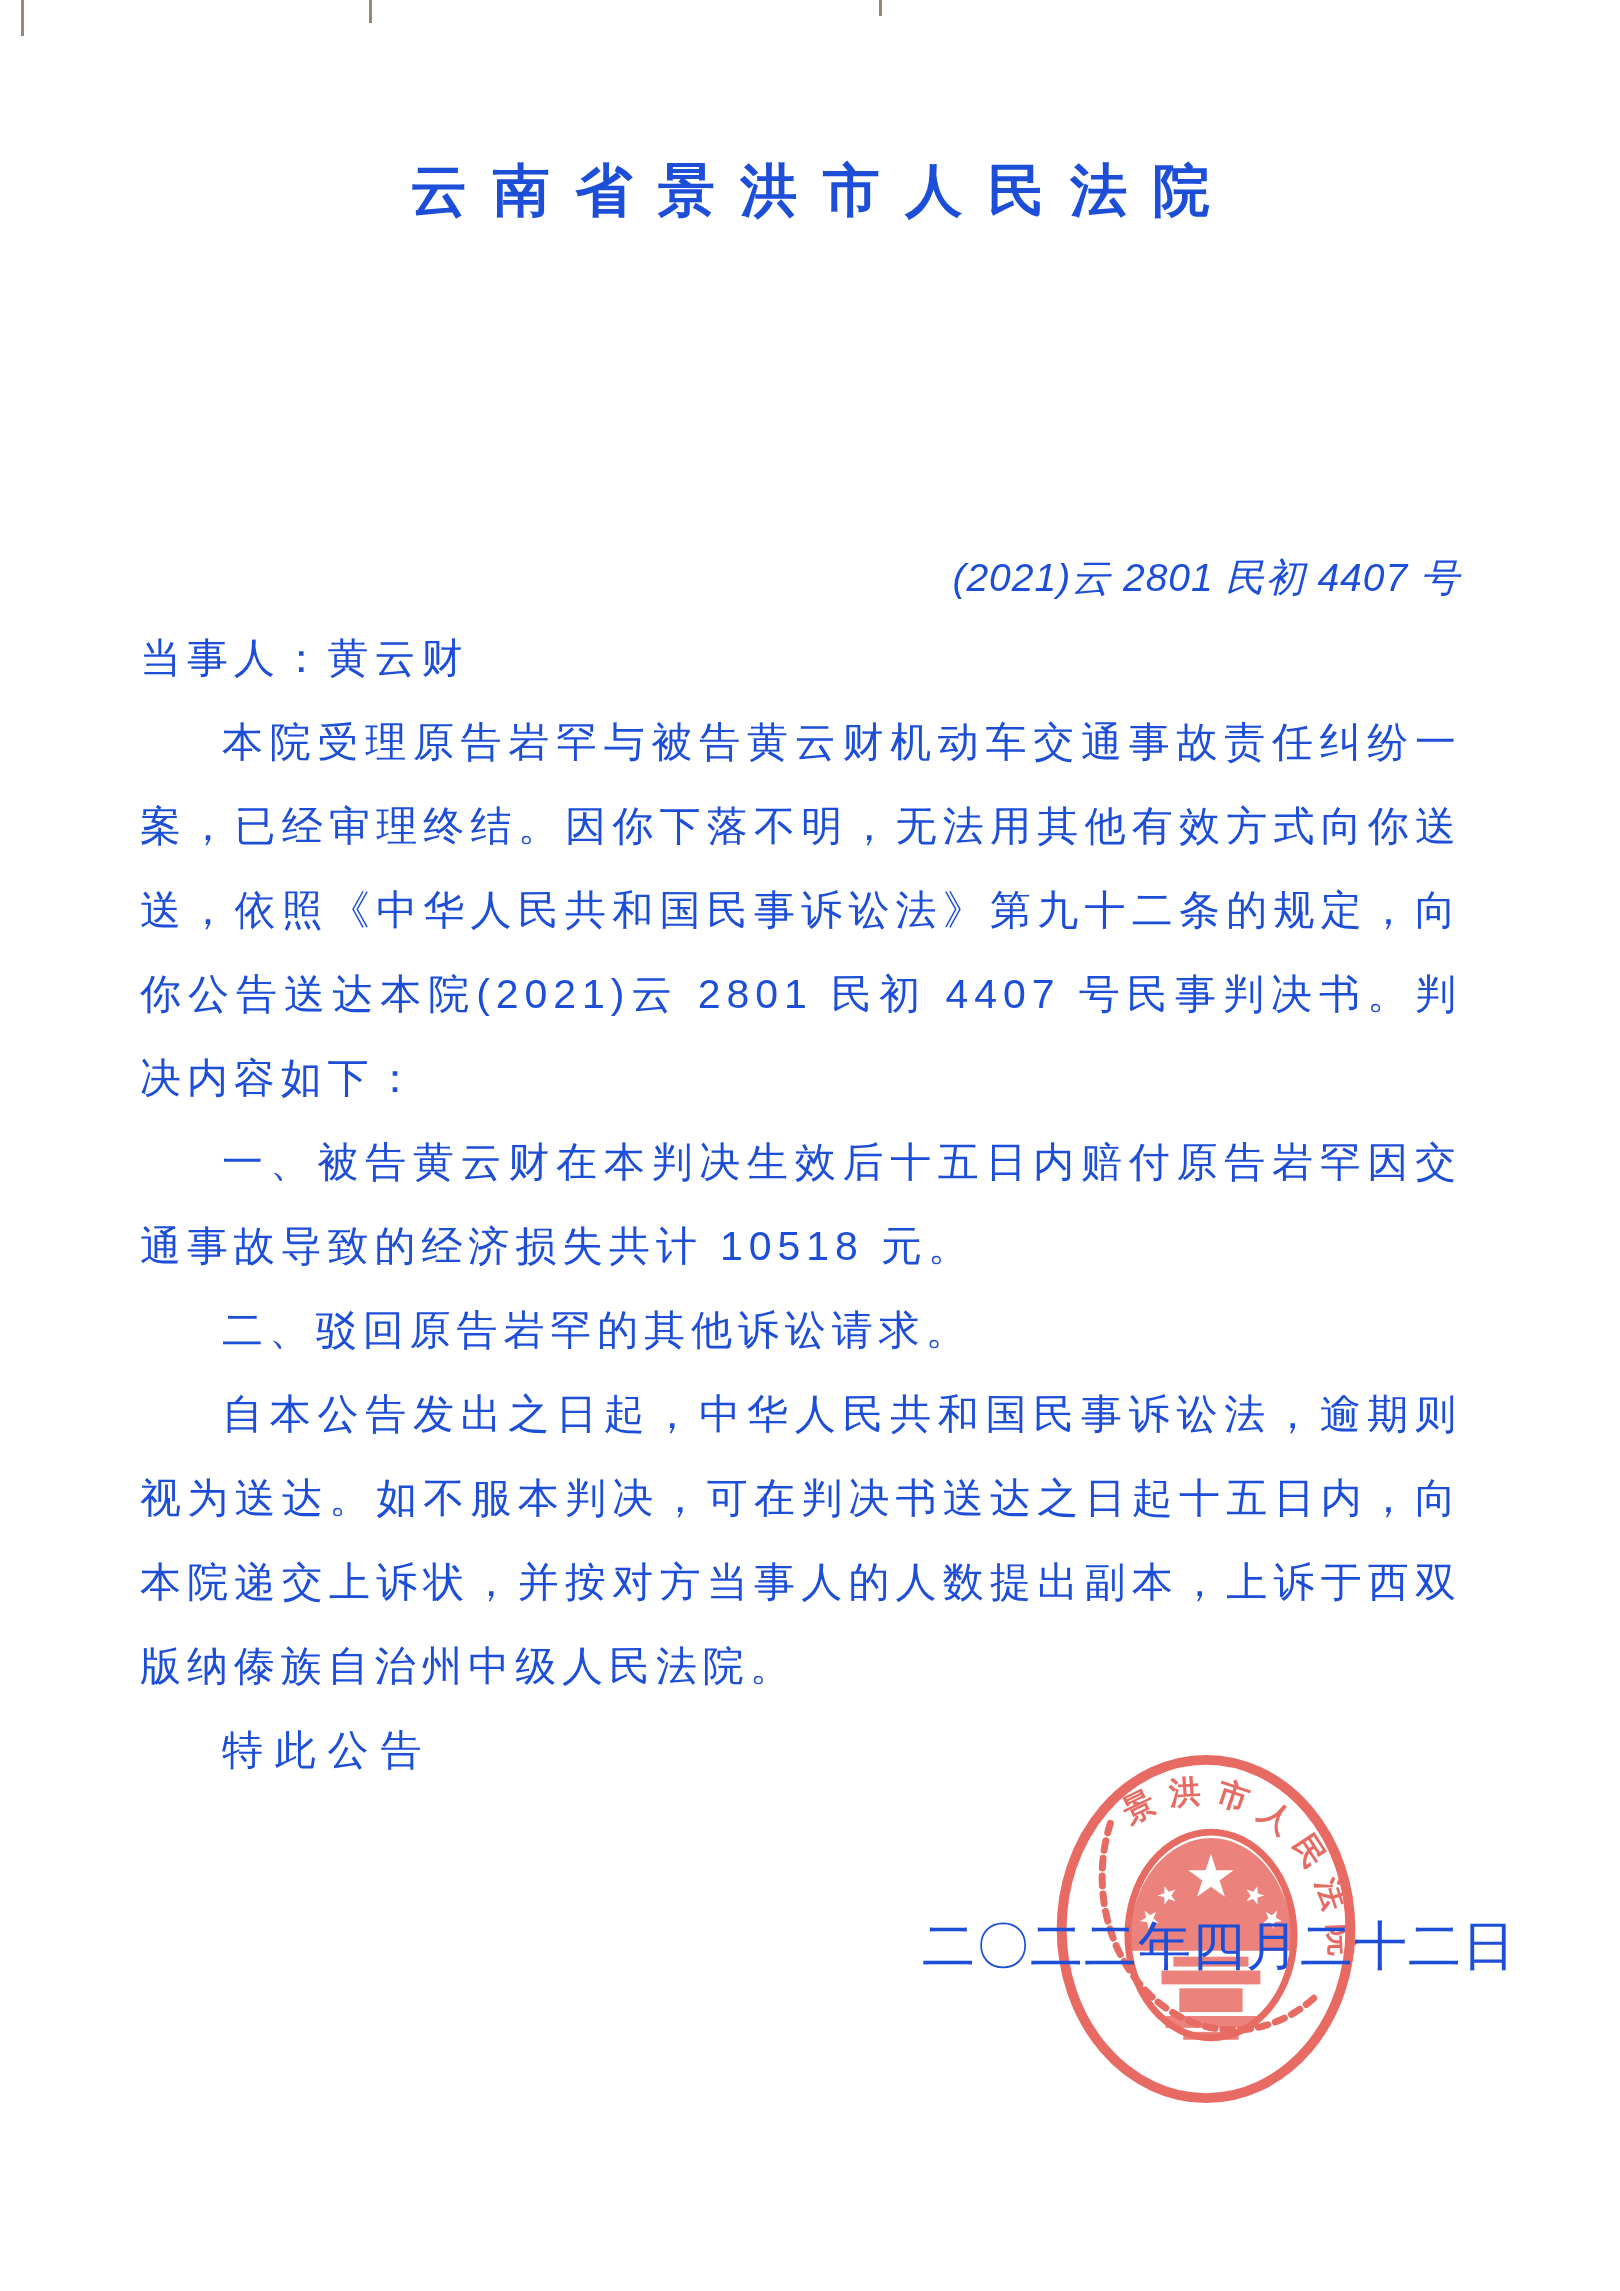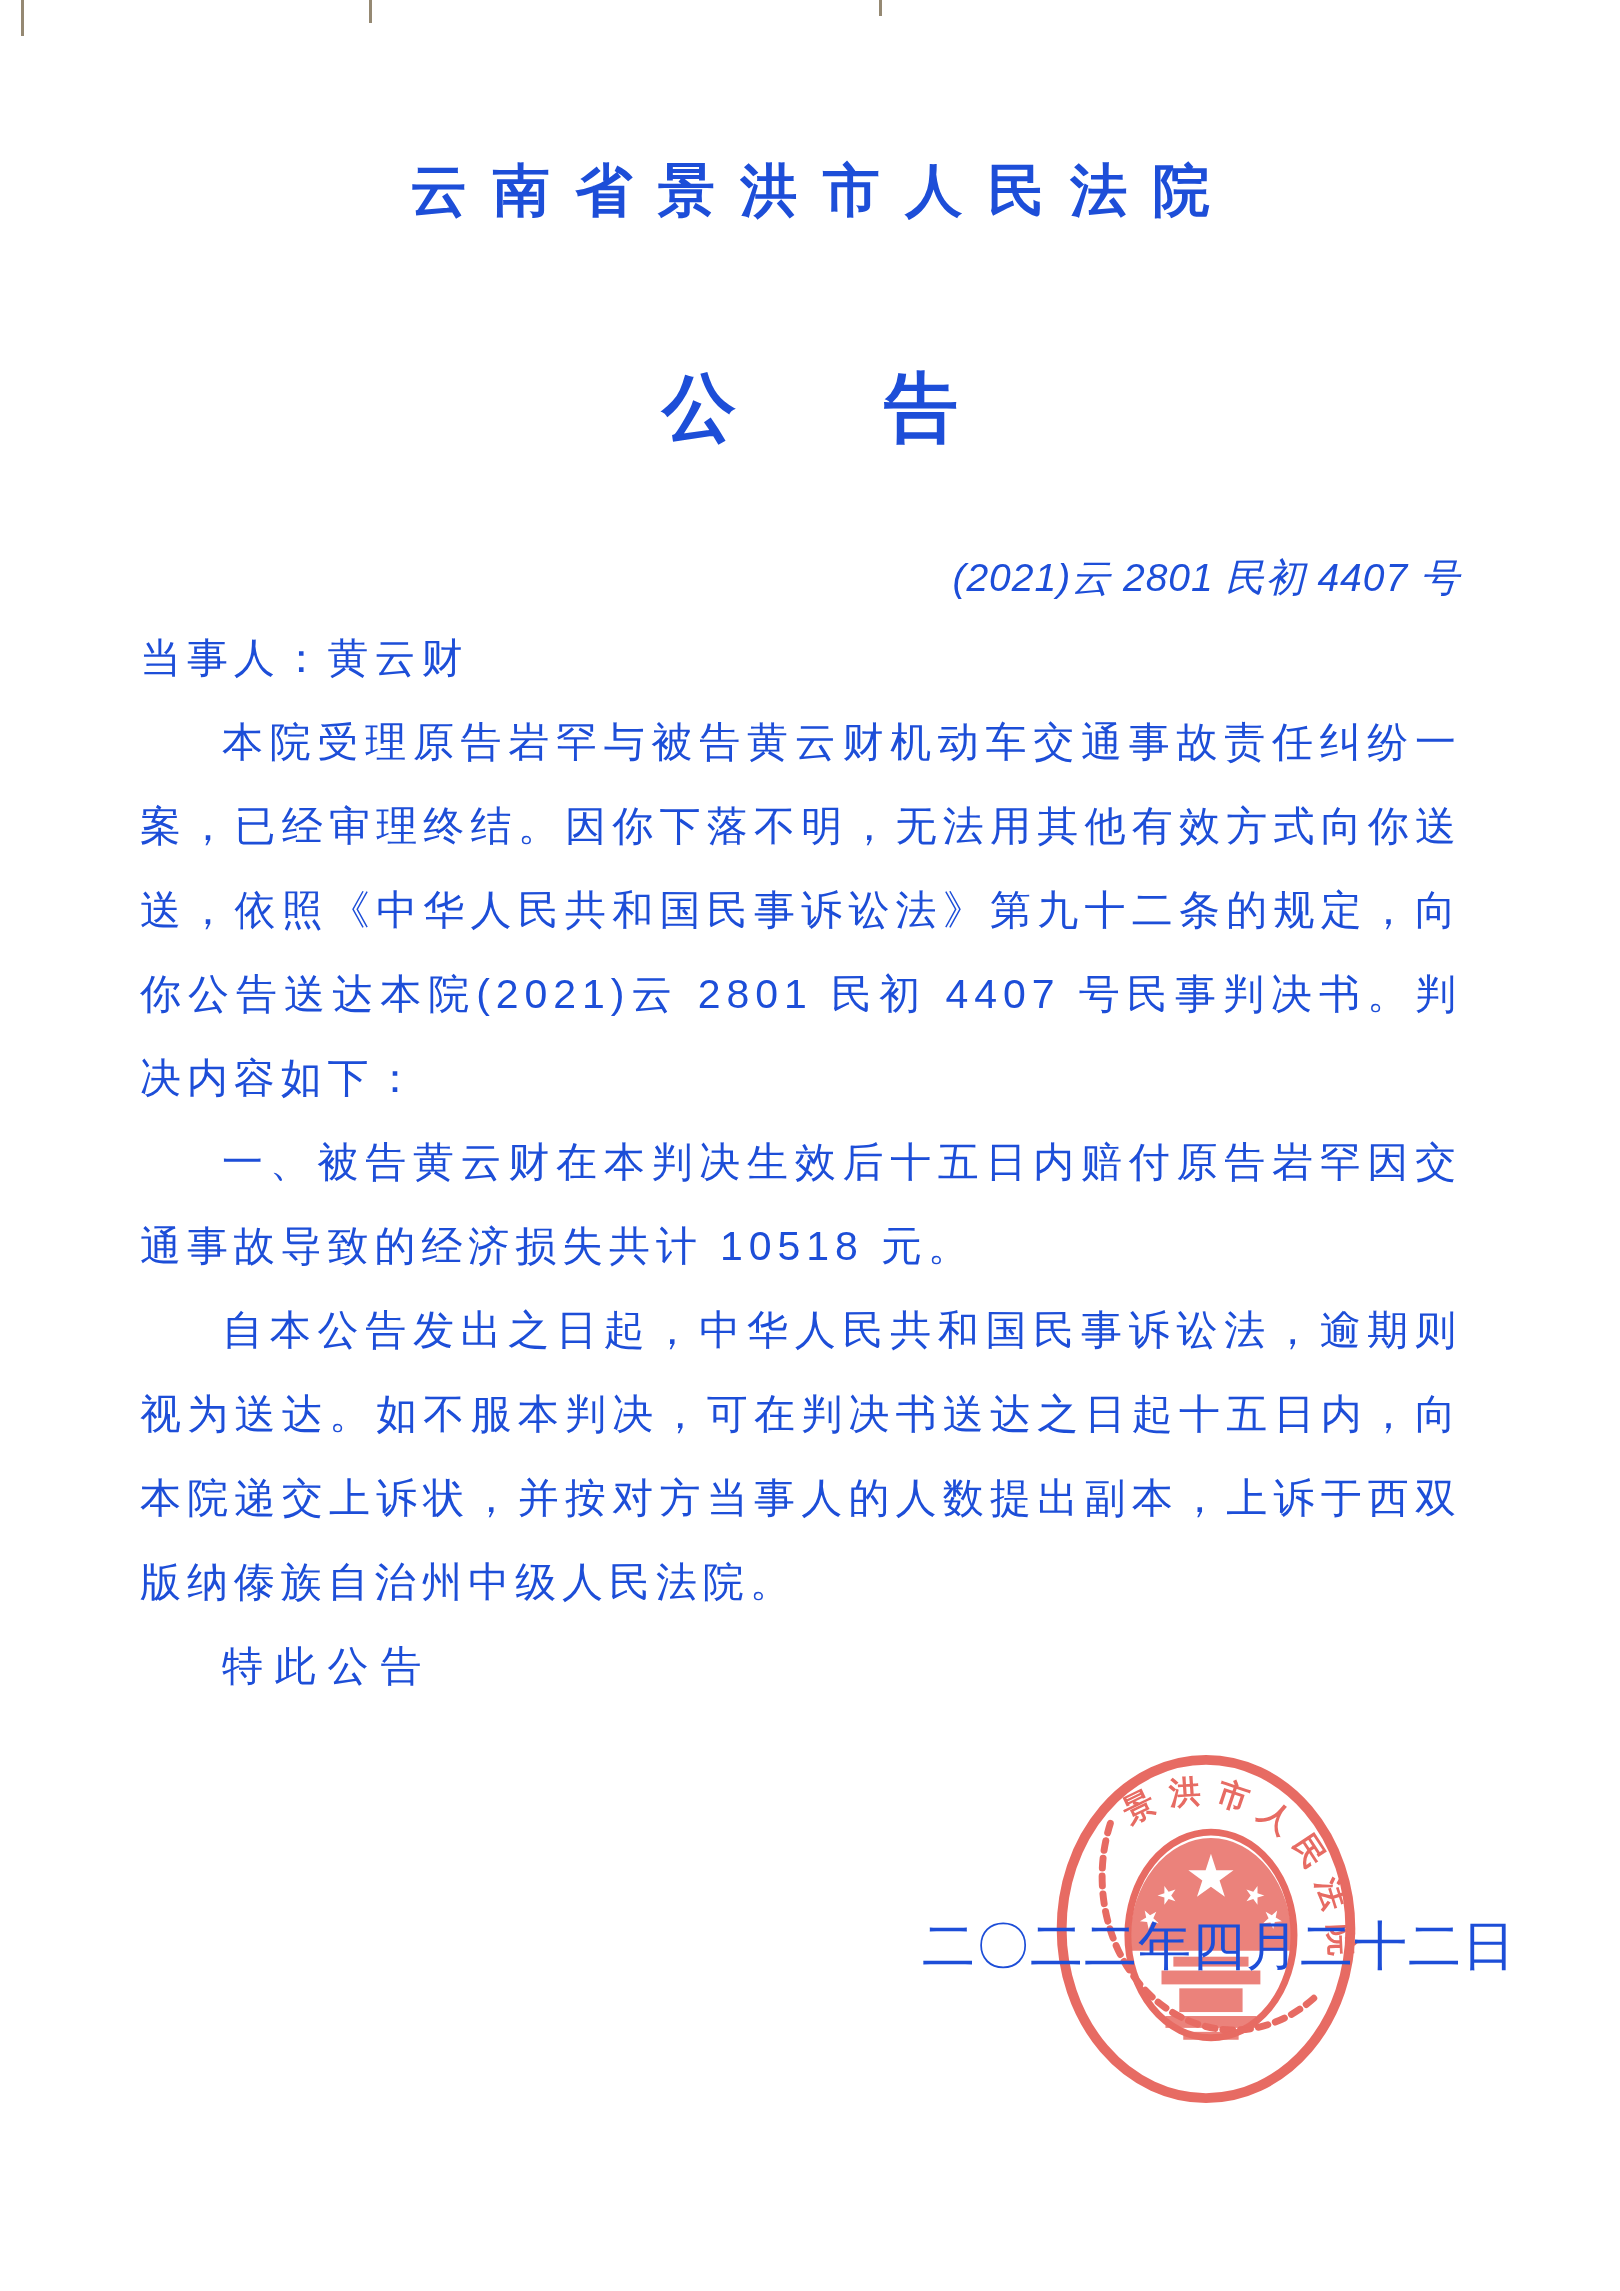--- a/index.html
+++ b/index.html
@@ -77,28 +77,28 @@
 <body>
 
 <div class="page">
 
   <div class="artifact a1"></div>
   <div class="artifact a2"></div>
   <div class="artifact a3"></div>
 
   <div class="court-name">云南省景洪市人民法院</div>
 
-  <div class="doc-title">公　　告</div>
 
   <div class="case-number">(2021)云 2801 民初 4407 号</div>
 
   <div class="body-text">
     <p>当事人：黄云财</p>
     <p class="indent">本院受理原告岩罕与被告黄云财机动车交通事故责任纠纷一案，已经审理终结。因你下落不明，无法用其他有效方式向你送送，依照《中华人民共和国民事诉讼法》第九十二条的规定，向你公告送达本院(2021)云 2801 民初 4407 号民事判决书。判决内容如下：</p>
     <p class="indent">一、被告黄云财在本判决生效后十五日内赔付原告岩罕因交通事故导致的经济损失共计 10518 元。</p>
+    <p class="indent">二、驳回原告岩罕的其他诉讼请求。</p>
     <p class="indent">自本公告发出之日起，中华人民共和国民事诉讼法，逾期则视为送达。如不服本判决，可在判决书送达之日起十五日内，向本院递交上诉状，并按对方当事人的人数提出副本，上诉于西双版纳傣族自治州中级人民法院。</p>
     <p class="closing">特此公告</p>
   </div>
 
   <div class="date-line">二〇二二年四月二十二日</div>
 
   <svg class="seal" viewBox="0 0 306 357" xmlns="http://www.w3.org/2000/svg">
     <defs>
       <polygon id="star" points="0,-10 2.25,-3.09 9.51,-3.09 3.63,1.18 5.88,8.09 0,3.82 -5.88,8.09 -3.63,1.18 -9.51,-3.09 -2.25,-3.09"></polygon>
       <path id="sealTextArc" d="M 70,78 A 133,155 0 0 1 276,240" fill="none"></path>

